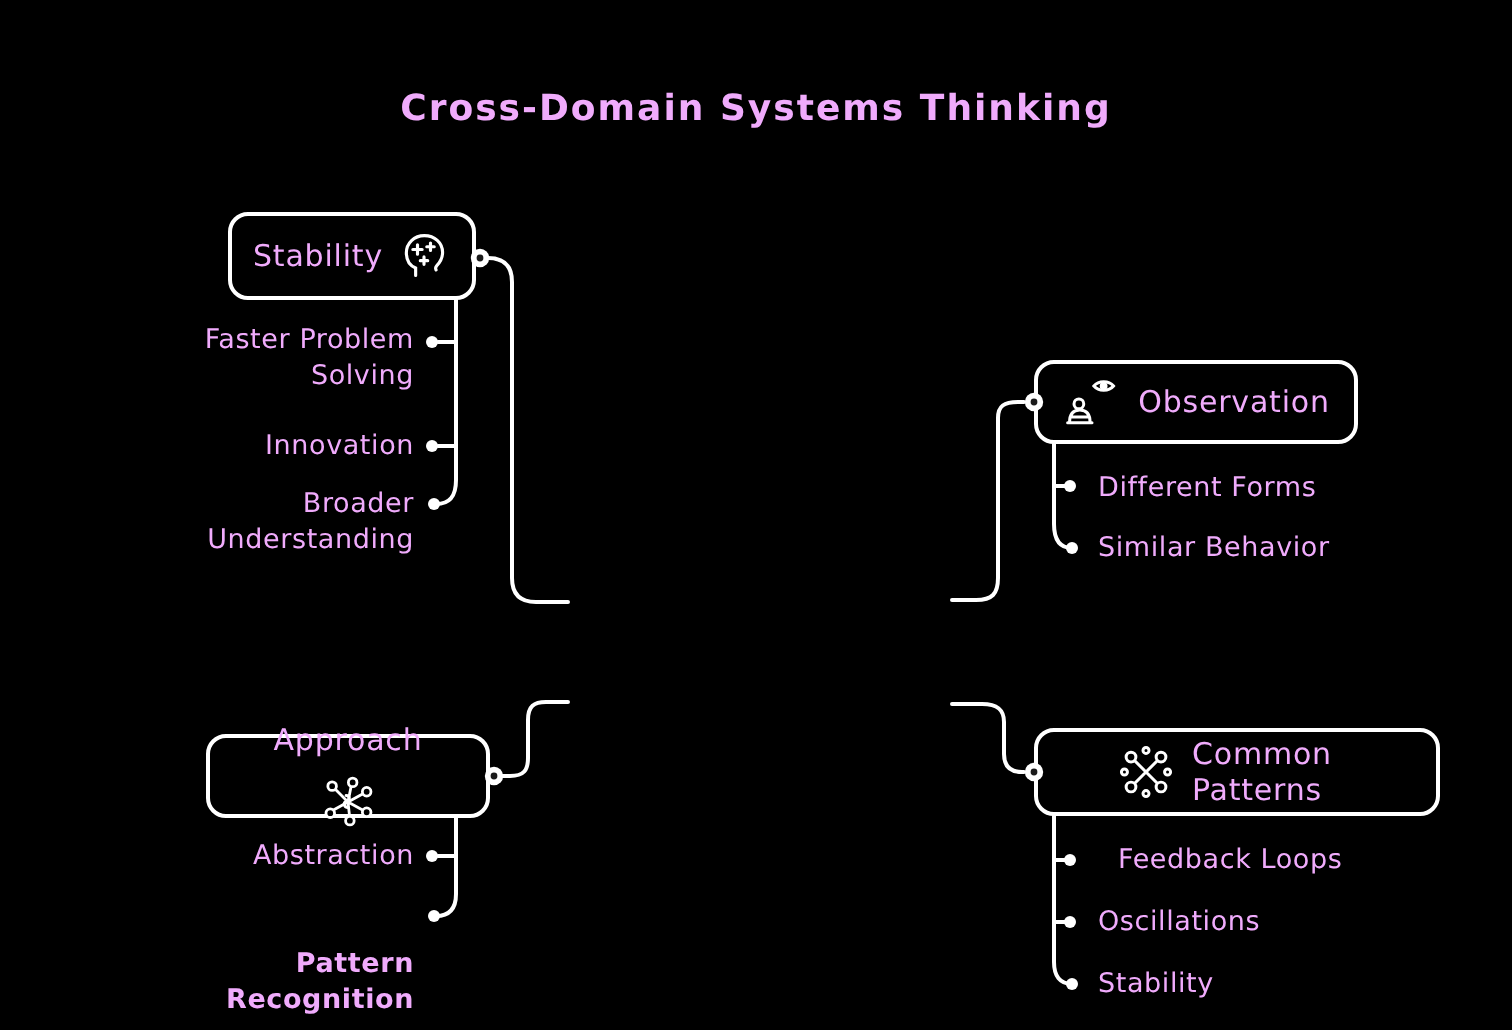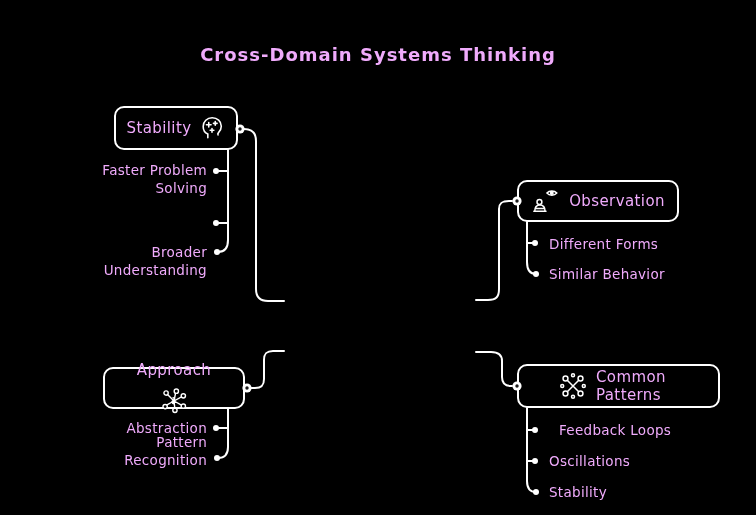--- a/index.html
+++ b/index.html
@@ -32,21 +32,21 @@
   }
   .item{
     position:absolute;z-index:1;font-size:13.5px;letter-spacing:.3px;line-height:17.5px;
   }
   .r{text-align:right;}
   .nw{white-space:nowrap;}
   .i-fps{left:59px;top:162px;width:148px;}
   .i-innov{left:59px;top:215px;width:148px;}
   .i-broad{left:97px;top:244px;width:110px;}
   .i-abst{left:59px;top:420px;width:148px;}
-  .i-patt{left:97px;top:434px;width:110px;}
+  .i-patt{left:97px;top:474px;width:110px;font-weight:bold;}
   .i-dforms{left:549px;top:236px;}
   .i-sbeh{left:549px;top:266px;}
   .i-floops{left:559px;top:422px;}
   .i-osc{left:549px;top:453px;}
   .i-stab{left:549px;top:484px;}
   .icon svg{display:block;}
 </style>
 </head>
 <body>
 
@@ -146,20 +146,21 @@
         <circle cx="16" cy="4.5" r="1.6" fill="#000"></circle>
           <circle cx="4.5" cy="16" r="1.6" fill="#000"></circle>
         <circle cx="27.5" cy="16" r="1.6" fill="#000"></circle>
           <circle cx="16" cy="27.5" r="1.6" fill="#000"></circle>
       </svg>
     </span>
     <span>Common Patterns</span>
   </div>
 
   <div class="item r i-fps">Faster Problem Solving</div>
+  <div class="item r i-innov">Innovation</div>
   <div class="item r i-broad">Broader Understanding</div>
 
   <div class="item nw i-dforms">Different Forms</div>
   <div class="item nw i-sbeh">Similar Behavior</div>
 
   <div class="item r i-abst">Abstraction</div>
   <div class="item r i-patt">Pattern Recognition</div>
 
   <div class="item nw i-floops">Feedback Loops</div>
   <div class="item nw i-osc">Oscillations</div>

